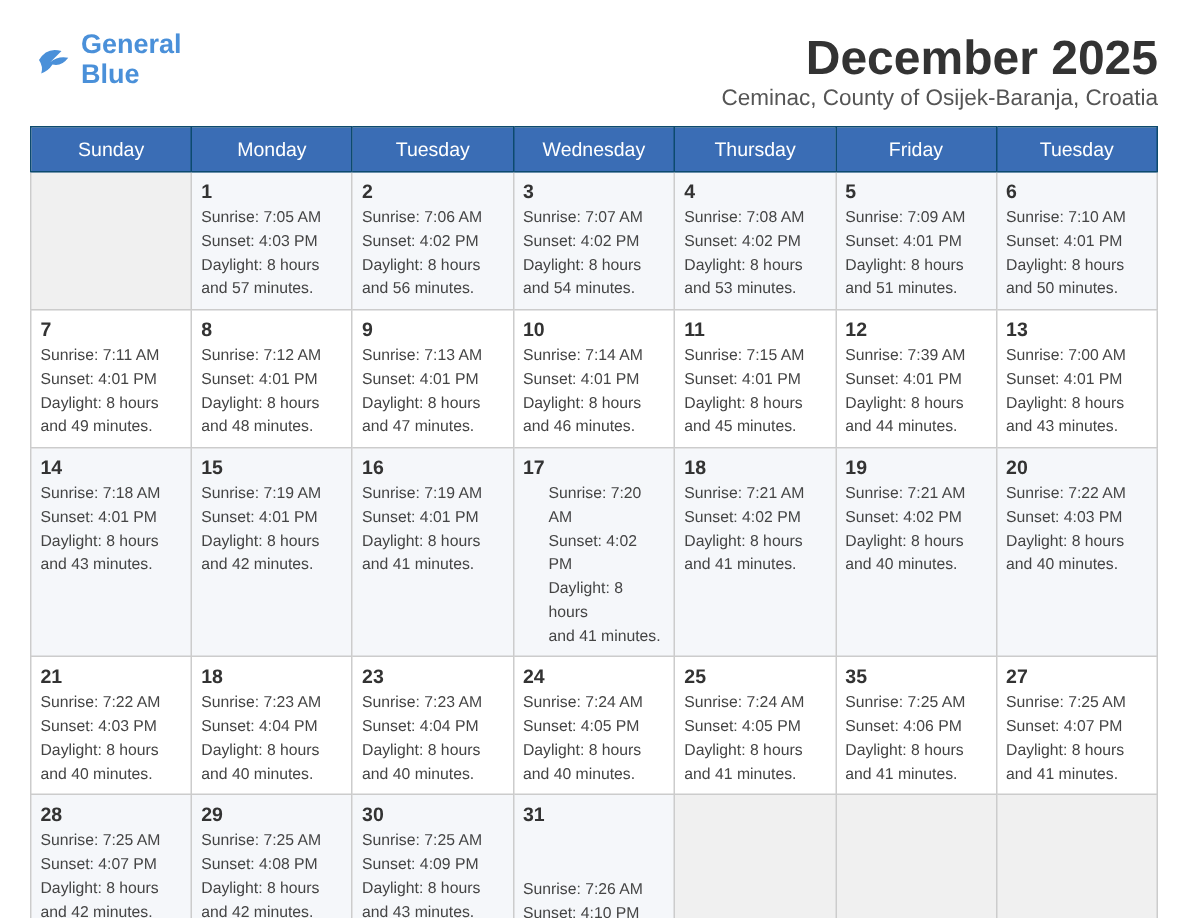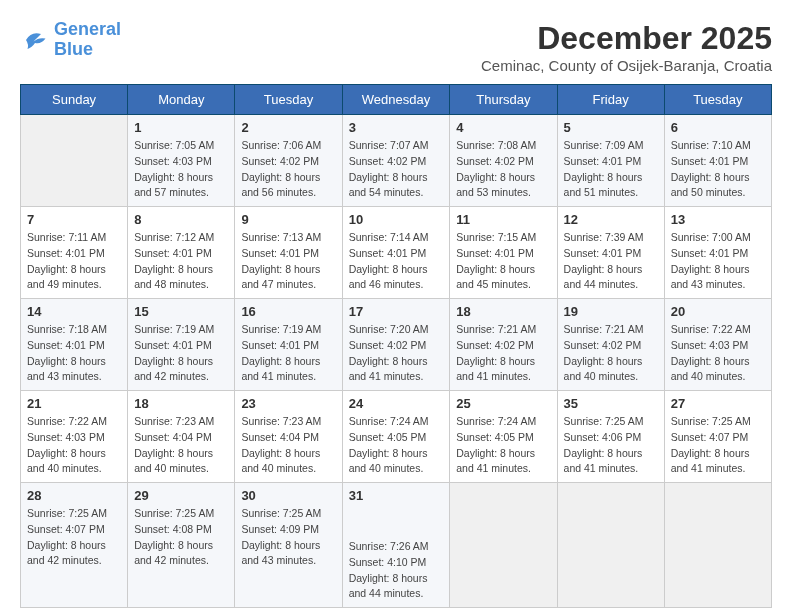--- a/index.html
+++ b/index.html
@@ -238,21 +238,21 @@
         </td>
         <td>
           <span class="day-number">16</span>
           <div class="day-info" style="white-space: pre-line;">Sunrise: 7:19 AM
 Sunset: 4:01 PM
 Daylight: 8 hours
 and 41 minutes.</div>
         </td>
         <td>
           <span class="day-number">17</span>
-          <div class="day-info" style="white-space: pre-line;">Sunrise: 7:20 AM
+          <div class="day-info" style="white-space: pre-line; margin-left: 17px;">Sunrise: 7:20 AM
 Sunset: 4:02 PM
 Daylight: 8 hours
 and 41 minutes.</div>
         </td>
         <td>
           <span class="day-number">18</span>
           <div class="day-info" style="white-space: pre-line;">Sunrise: 7:21 AM
 Sunset: 4:02 PM
 Daylight: 8 hours
 and 41 minutes.</div>

